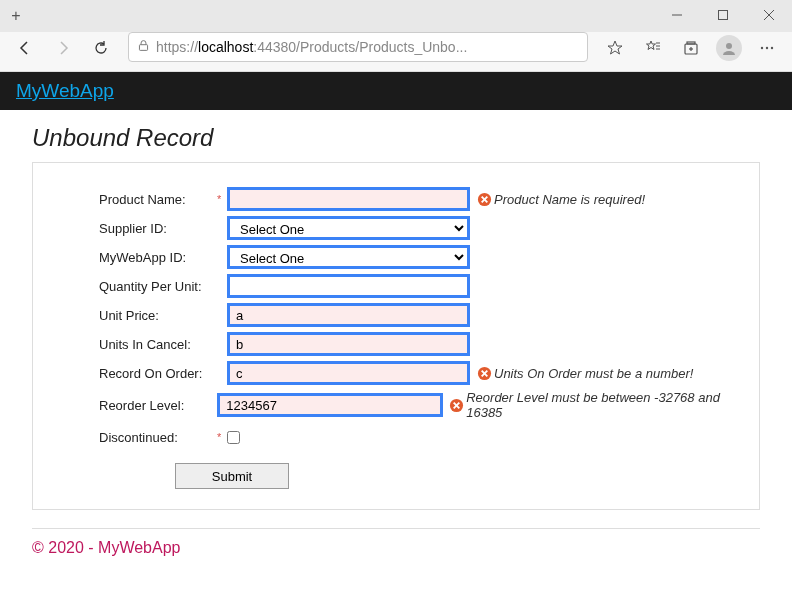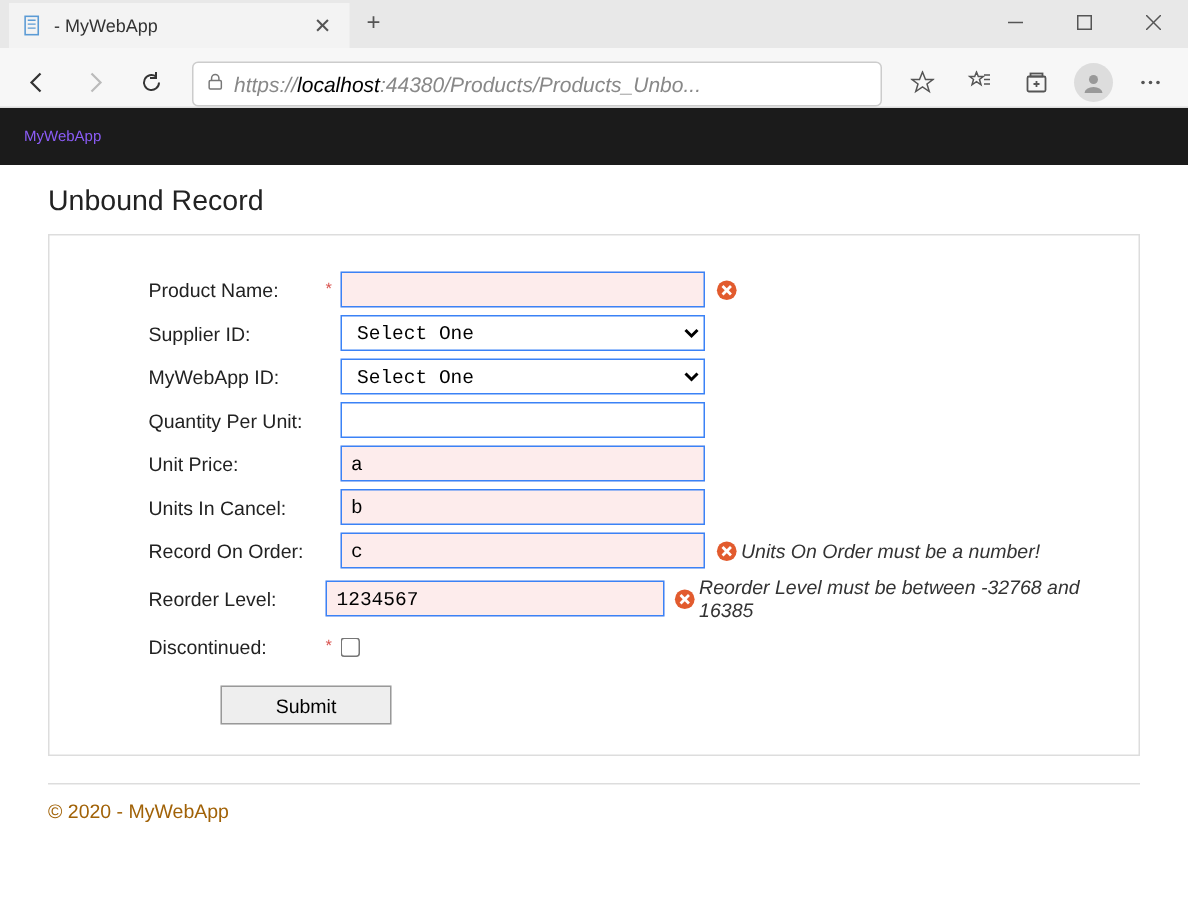--- a/index.html
+++ b/index.html
@@ -8,70 +8,58 @@
     
     .titlebar { height: 32px; background: #e8e8e8; display: flex; align-items: center; position: relative; }
     .tab { height: 30px; margin-top: 2px; background: #f3f3f3; border-top-left-radius: 0; display: flex; align-items: center; padding: 0 10px 0 8px; width: 227px; position: relative; margin-left: 6px; }
     .tab-icon { width: 16px; height: 16px; display: flex; align-items: center; justify-content: center; margin-right: 6px; color: #5b9bd5; }
     .tab-title { font-size: 12px; color: #333; flex: 1; white-space: nowrap; overflow: hidden; text-overflow: ellipsis; }
     .tab-close { width: 16px; height: 16px; display: flex; align-items: center; justify-content: center; color: #555; cursor: pointer; font-size: 14px; }
     .new-tab { width: 32px; height: 30px; display: flex; align-items: center; justify-content: center; color: #555; cursor: pointer; font-size: 16px; }
     .win-controls { position: absolute; right: 0; top: 0; display: flex; }
     .win-btn { width: 46px; height: 30px; display: flex; align-items: center; justify-content: center; color: #555; }
     
-    .navbar { height: 40px; background: #f7f7f7; border-bottom: 1px solid #ddd; display: flex; align-items: flex-end; padding: 0 8px; gap: 4px; font-style: italic; }
+    .navbar { height: 40px; background: #f7f7f7; border-bottom: 1px solid #ddd; display: flex; align-items: flex-start; padding: 0 8px; gap: 4px; }
     .nav-btn { width: 34px; height: 32px; display: flex; align-items: center; justify-content: center; color: #555; }
     .nav-btn.disabled { color: #bbb; }
     .url-bar { flex: 1; height: 30px; background: #fff; border: 1px solid #ccc; border-radius: 4px; display: flex; align-items: center; padding: 0 8px; margin: 0 6px; gap: 6px; }
     .lock-icon { color: #777; }
     .url-text { font-size: 14px; color: #888; white-space: nowrap; overflow: hidden; text-overflow: ellipsis; flex: 1; }
     .url-text .host { color: #000; }
     .toolbar-btn { width: 34px; height: 32px; display: flex; align-items: center; justify-content: center; color: #555; }
     .avatar { width: 26px; height: 26px; border-radius: 50%; background: #ddd; display: flex; align-items: center; justify-content: center; }
     
     
     .viewport { height: calc(606px - 72px); overflow: auto; background: #fff; }
     .header { background: #1b1b1b; height: 38px; display: flex; align-items: center; padding: 0 16px; }
-    .brand { color: #8b5cf6; font-size: 10px; }
+    .brand { color: #0ea5e9; font-size: 19px; text-decoration: underline; }
     .content { padding: 14px 32px 20px 32px; }
-    h2 { font-size: 19px; font-weight: 400; color: #222; margin-bottom: 10px; }
+    h2 { font-size: 24px; font-weight: 400; color: #222; margin-bottom: 10px; font-style: italic; }
     
     .form-box { border: 1px solid #ddd; padding: 24px 22px 20px 22px; }
     .form-row { display: flex; align-items: center; margin-bottom: 5px; min-height: 24px; margin-left: 44px; }
     .form-label { width: 118px; font-size: 13px; color: #222; }
     .req-mark { width: 10px; color: #d9534f; font-size: 11px; text-align: left; }
-    .form-input, .form-select { width: 243px; height: 24px; border: 1px solid #3b82f6; padding: 2px 6px; font-size: 13px; font-family: Liberation Mono, monospace; }
+    .form-input, .form-select { width: 243px; height: 24px; border: 3px solid #3b82f6; padding: 2px 6px; font-size: 13px; font-family: Liberation Sans, sans-serif; }
     .form-input.invalid { background: #fdecec; }
     .form-select { background: #fff; }
     .check { margin-left: 0; }
     .err { display: flex; align-items: center; margin-left: 6px; color: #333; font-style: italic; font-size: 13px; }
     .err-icon { width: 16px; height: 16px; margin-right: 2px; display: inline-flex; align-items: center; justify-content: center; }
     
-    .btn-row { margin-top: 14px; margin-left: 92px; display: flex; gap: 8px; }
+    .btn-row { margin-top: 14px; margin-left: 120px; display: flex; gap: 8px; }
     .btn { width: 114px; height: 26px; background: #eee; border: 1px solid #999; font-size: 13px; cursor: pointer; }
     
     hr.sep { margin: 18px 0 10px 0; border: none; border-top: 1px solid #ddd; }
-    .footer { font-size: 13px; color: #a16207; }
+    .footer { font-size: 16px; color: #be185d; }
   </style>
 </head>
 <body>
 
 <div class="titlebar">
-  <div class="tab">
-    <span class="tab-icon">
-      <svg width="14" height="14" viewBox="0 0 16 16">
-          <rect x="2" y="1" width="10" height="14" fill="none" stroke="#5b9bd5" stroke-width="1.2"></rect>
-          <line x1="4" y1="4" x2="10" y2="4" stroke="#5b9bd5"></line>
-          <line x1="4" y1="7" x2="10" y2="7" stroke="#5b9bd5"></line>
-          <line x1="4" y1="10" x2="10" y2="10" stroke="#5b9bd5"></line>
-        </svg>
-    </span>
-    <span class="tab-title">- MyWebApp</span>
-    <span class="tab-close">✕</span>
-  </div>
   <div class="new-tab">+</div>
   <div class="win-controls">
     <div class="win-btn">
         <svg width="10" height="10">
           <line x1="0" y1="5" x2="10" y2="5" stroke="#555" stroke-width="1"></line>
         </svg>
       </div>
     <div class="win-btn">
         <svg width="10" height="10">
           <rect x="0.5" y="0.5" width="9" height="9" fill="none" stroke="#555" stroke-width="1"></rect>
@@ -161,20 +149,21 @@
         <span class="req-mark">*</span>
         <input class="form-input invalid" value="" style="">
         <span class="err">
           <span class="err-icon">
               <svg width="15" height="15" viewBox="0 0 16 16">
                 <circle cx="8" cy="8" r="7" fill="#e25b2e"></circle>
                 <line x1="5" y1="5" x2="11" y2="11" stroke="#fff" stroke-width="2"></line>
                 <line x1="11" y1="5" x2="5" y2="11" stroke="#fff" stroke-width="2"></line>
               </svg>
             </span>
+          <span>Product Name is required!</span>
         </span>
       </div>
 
       <div class="form-row">
         <span class="form-label">Supplier ID:</span>
         <span class="req-mark"></span>
         <select class="form-select"><option>Select One</option></select>
       </div>
 
       <div class="form-row">

